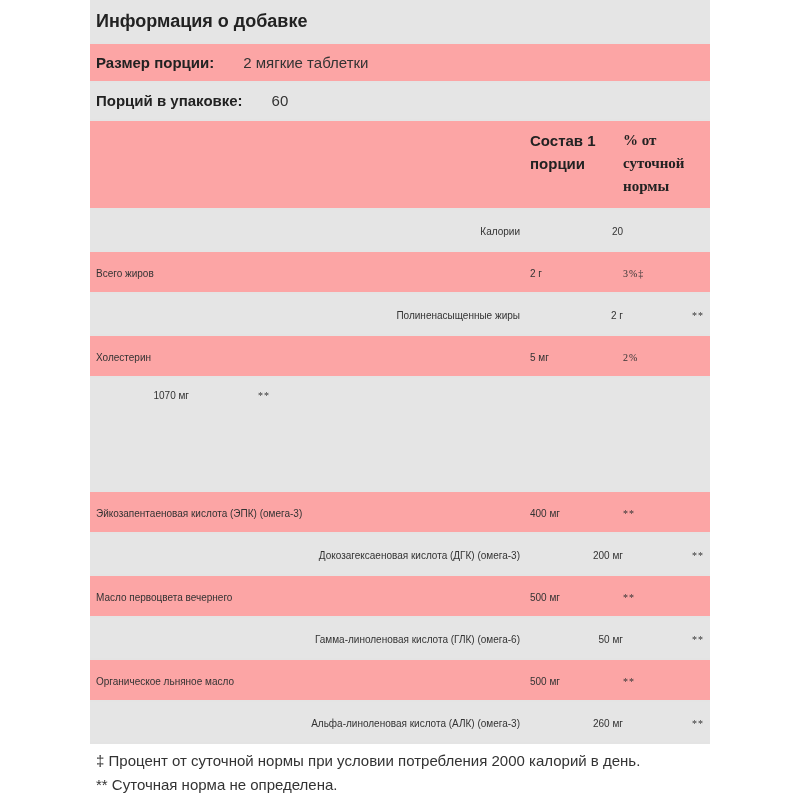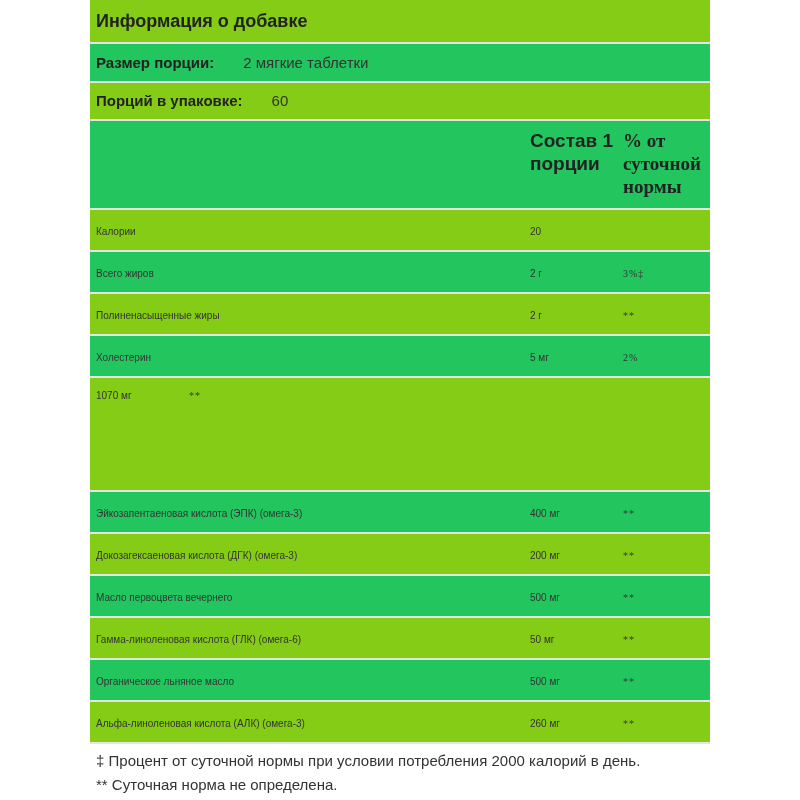--- a/index.html
+++ b/index.html
@@ -21,22 +21,22 @@
     top: 0;
     width: 620px;
   }
   .row {
     box-sizing: border-box;
     border-bottom: 2px solid #e4e4e4;
     padding: 0 6px;
     display: flex;
     align-items: flex-start;
   }
-  .row.gray { background: #84cc16; }
-  .row.white { background: #22c55e; }
+  .row.gray { background: #e5e5e5; text-align: right; }
+  .row.white { background: #fca5a5; }
 
   .title-row {
     height: 44px;
     align-items: center;
     font-size: 18px;
     font-weight: bold;
     color: #222222;
   }
   .meta-row {
     height: 38.5px;
@@ -44,21 +44,21 @@
     font-size: 15px;
   }
   .meta-row .k { font-weight: bold; color: #222; margin-right: 4px; }
   .meta-row .v { color: #333; margin-left: 25px; }
 
   .colhead-row {
     height: 89px;
     padding-top: 8px;
     font-weight: bold;
     color: #222222;
-    font-size: 19px;
+    font-size: 15px;
     line-height: 23px;
   }
   .c-label { width: 434px; flex: 0 0 434px; padding-right: 10px; box-sizing: border-box; }
   .c-amt   { width: 93px;  flex: 0 0 93px; }
   .c-dv    { width: 81px;  flex: 0 0 81px; font-family: Liberation Serif, serif; }
 
   .item-row {
     min-height: 38.5px;
     padding-top: 10px;
     padding-bottom: 7px;

